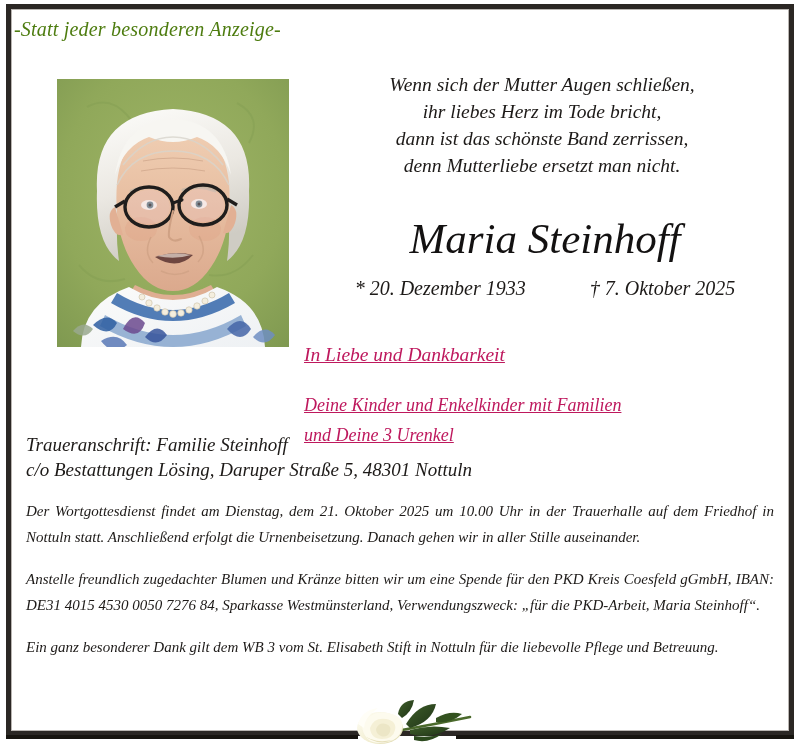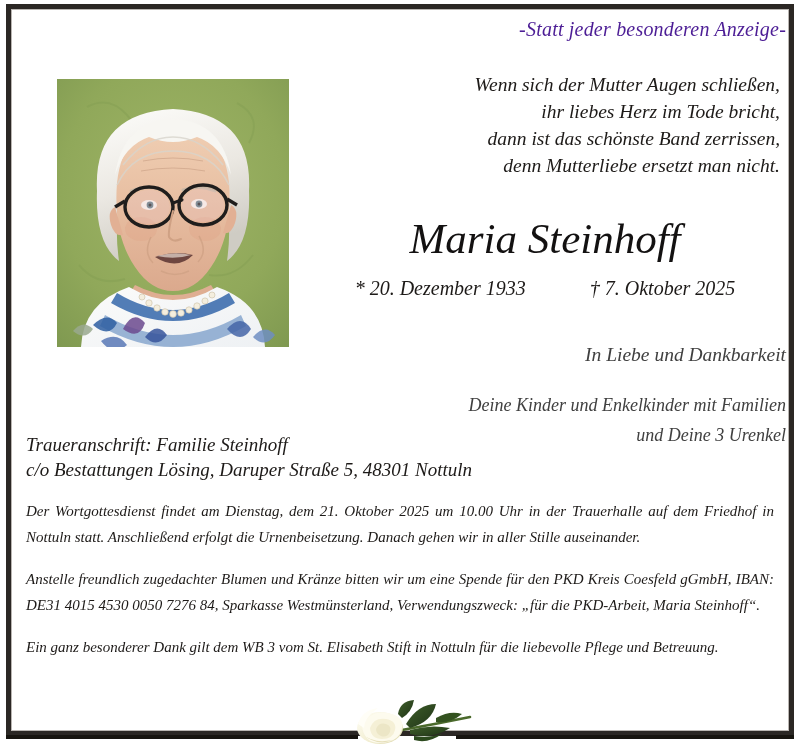--- a/index.html
+++ b/index.html
@@ -46,26 +46,26 @@
     position: absolute;
     left: 14px;
     top: 12px;
     width: 772px;
     height: 716px;
     box-sizing: border-box;
   }
 
   
   .header-line {
-    text-align: right;
+    text-align: left;
     font-style: italic;
     font-size: 20px;
     letter-spacing: .2px;
     margin-top: 6px;
-    color: #4c1d95;
+    color: #4d7c0f;
   }
 
   
   .upper {
     position: relative;
     height: 320px;
   }
 
   .photo {
     position: absolute;
@@ -86,21 +86,21 @@
   }
 
   .poem {
     text-align: right;
     font-style: italic;
     font-size: 19.5px;
     line-height: 27px;
     padding-right: 6px;
     color: #1d1a18;
   }
-  .poem div { white-space: nowrap; }
+  .poem div { white-space: nowrap; text-align: center; }
 
   .name {
     text-align: center;
     font-style: italic;
     font-size: 43px;
     line-height: 52px;
     margin-top: 34px;
     color: #131111;
   }
 
@@ -108,23 +108,24 @@
     display: flex;
     justify-content: center;
     gap: 64px;
     font-style: italic;
     font-size: 20px;
     margin-top: 12px;
     color: #1d1a18;
   }
 
   .dedication {
-    text-align: right;
-    font-style: italic;
-    color: #404040;
+    text-align: left;
+    font-style: italic;
+    color: #be185d;
+    text-decoration: underline;
   }
   .dedication .d1 {
     font-size: 19.5px;
     margin-top: 44px;
   }
   .dedication .d2 {
     font-size: 18px;
     line-height: 30px;
     margin-top: 24px;
   }

